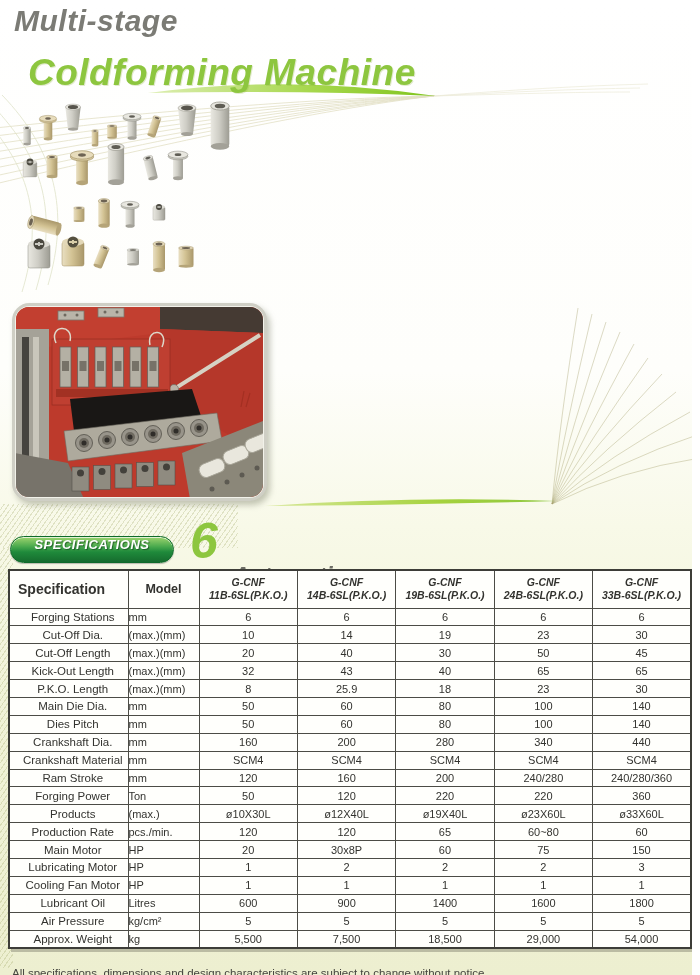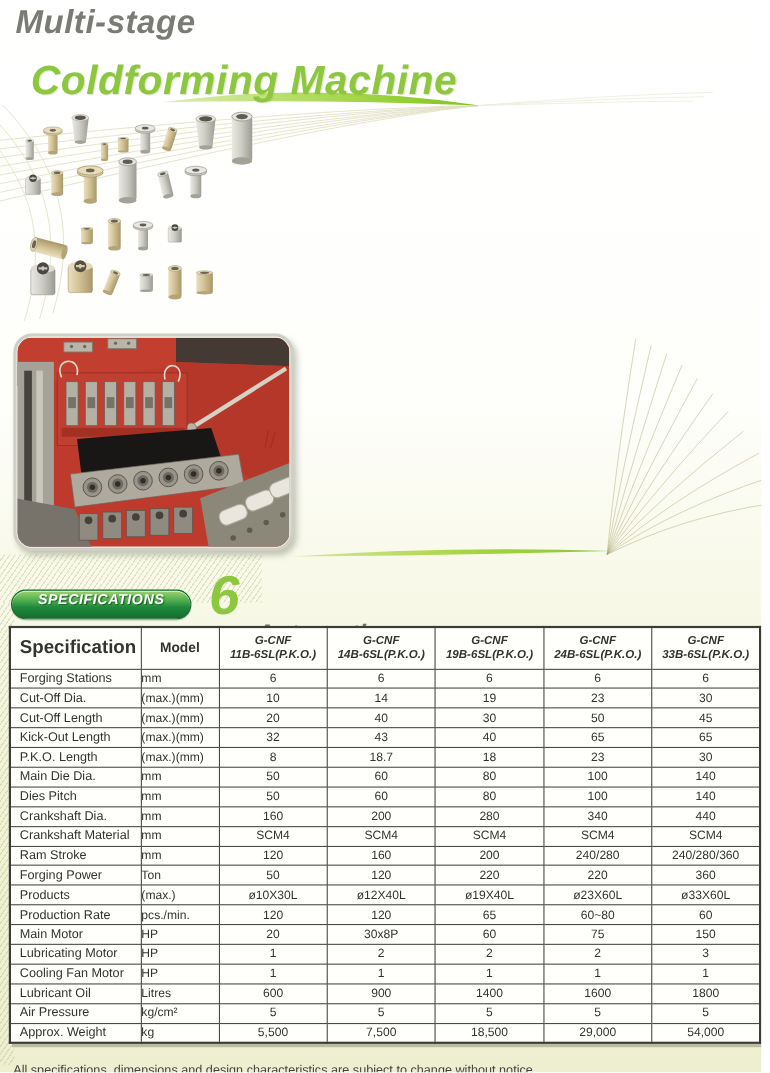--- a/index.html
+++ b/index.html
@@ -59,24 +59,24 @@
   .spec-table{
     position:absolute; left:8px; top:569px; width:684px; z-index:2;
     border-collapse:collapse; table-layout:fixed; background:#fffffc;
     border:2px solid #3d3d38;
     box-shadow:3px 3px 0 rgba(145,145,125,.55);
     color:#33332f;
   }
   .spec-table th,.spec-table td{border:1px solid #4c4c46; overflow:hidden; white-space:nowrap;}
   .spec-table thead tr{height:38px;}
   .spec-table tbody tr{height:17.9px;}
-  th.spec-th{font-size:17px; text-align:left; padding-left:8px;}
+  th.spec-th{font-size:14px; text-align:left; padding-left:8px;}
   th.model-th-fixed{font-size:12.5px; text-align:center;}
   th.model-th{font-size:10.5px; font-weight:bold; font-style:italic; text-align:center; line-height:1.3; padding:0 1px;}
-  td.c-label{font-size:11.5px; text-align:left; padding:0 0 0 8px;margin-top:37px;}
+  td.c-label{font-size:11.5px; text-align:center; padding:0 0 0 8px;margin-top:37px;}
   td.c-unit{font-size:11px; text-align:left; padding:0;}
   td.c-val{font-size:11px; text-align:center; padding:0;}
   
   .footer-note{
     position:absolute; left:12px; top:955px; z-index:2;
     font-size:11.5px; color:#45453f;
   }
 </style>
 </head>
 <body>
@@ -420,21 +420,21 @@
           <td class="c-val">32</td>
           <td class="c-val">43</td>
           <td class="c-val">40</td>
           <td class="c-val">65</td>
           <td class="c-val">65</td>
         </tr>
         <tr>
           <td class="c-label">P.K.O. Length</td>
           <td class="c-unit">(max.)(mm)</td>
           <td class="c-val">8</td>
-          <td class="c-val">18.7</td>
+          <td class="c-val">25.9</td>
           <td class="c-val">18</td>
           <td class="c-val">23</td>
           <td class="c-val">30</td>
         </tr>
         <tr>
           <td class="c-label">Main Die Dia.</td>
           <td class="c-unit">mm</td>
           <td class="c-val">50</td>
           <td class="c-val">60</td>
           <td class="c-val">80</td>

